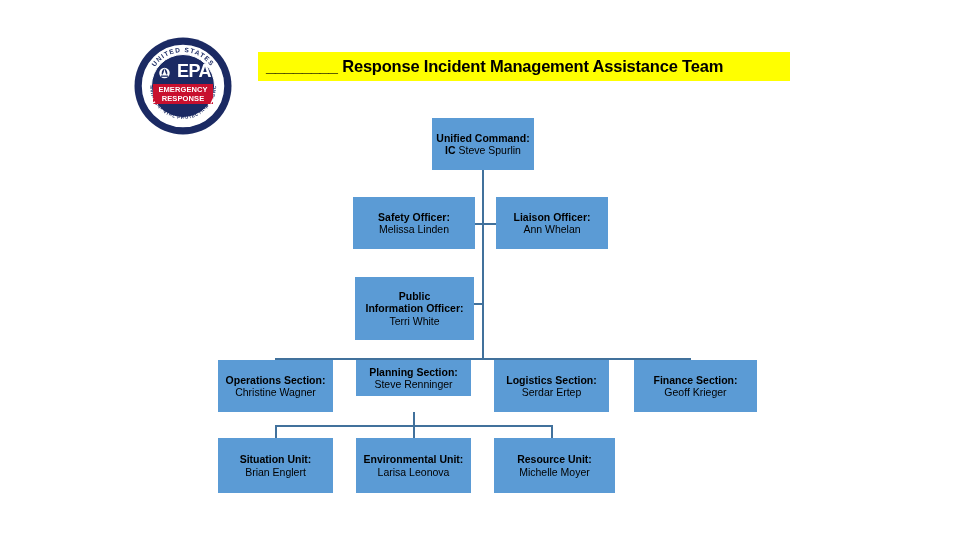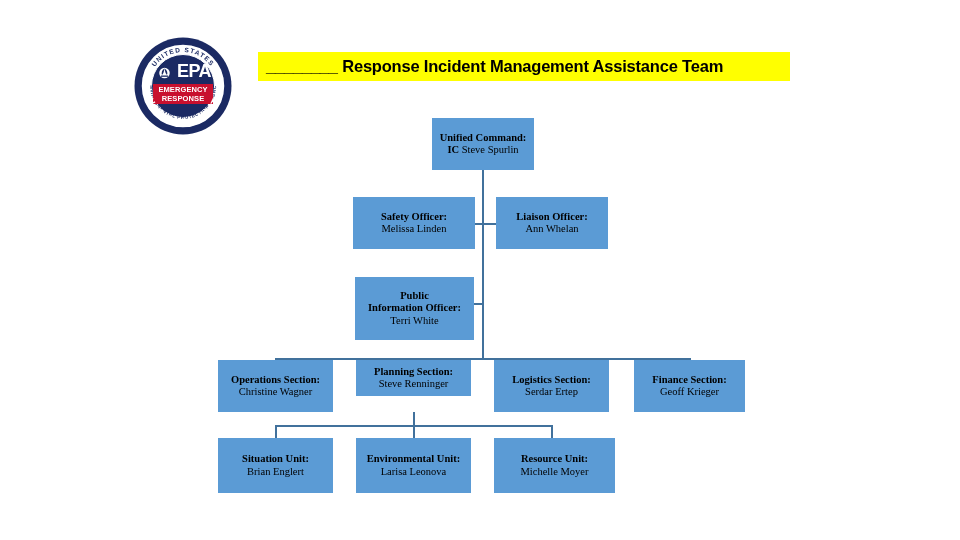--- a/index.html
+++ b/index.html
@@ -52,21 +52,20 @@
     background: #5B9BD5;
     box-sizing: border-box;
     display: flex;
     flex-direction: column;
     align-items: center;
     justify-content: center;
     text-align: center;
     color: #000000;
     line-height: 1.18;
     z-index: 3;
-    font-family: Liberation Serif, serif;
   }
   .node .t1 {
     font-weight: bold;
     font-size: 10.5px;
   }
   .node .t2 {
     font-weight: normal;
     font-size: 10.5px;
   }
   .node .t2 .lead {
@@ -180,21 +179,21 @@
 <div class="node" style="left:356px; top:360px; width:115px; height:36px;">
   <span class="t1">Planning Section:</span>
   <span class="t2">Steve Renninger</span>
 </div>
 
 <div class="node" style="left:494px; top:360px; width:115px; height:52px;">
   <span class="t1">Logistics Section:</span>
   <span class="t2">Serdar Ertep</span>
 </div>
 
-<div class="node" style="left:634px; top:360px; width:111px; height:52px;">
+<div class="node" style="left:634px; top:360px; width:123px; height:52px;">
   <span class="t1">Finance Section:</span>
   <span class="t2">Geoff Krieger</span>
 </div>
 
 <div class="node" style="left:218px; top:438px; width:115px; height:55px;">
   <span class="t1">Situation Unit:</span>
   <span class="t2">Brian Englert</span>
 </div>
 
 <div class="node" style="left:356px; top:438px; width:115px; height:55px;">

